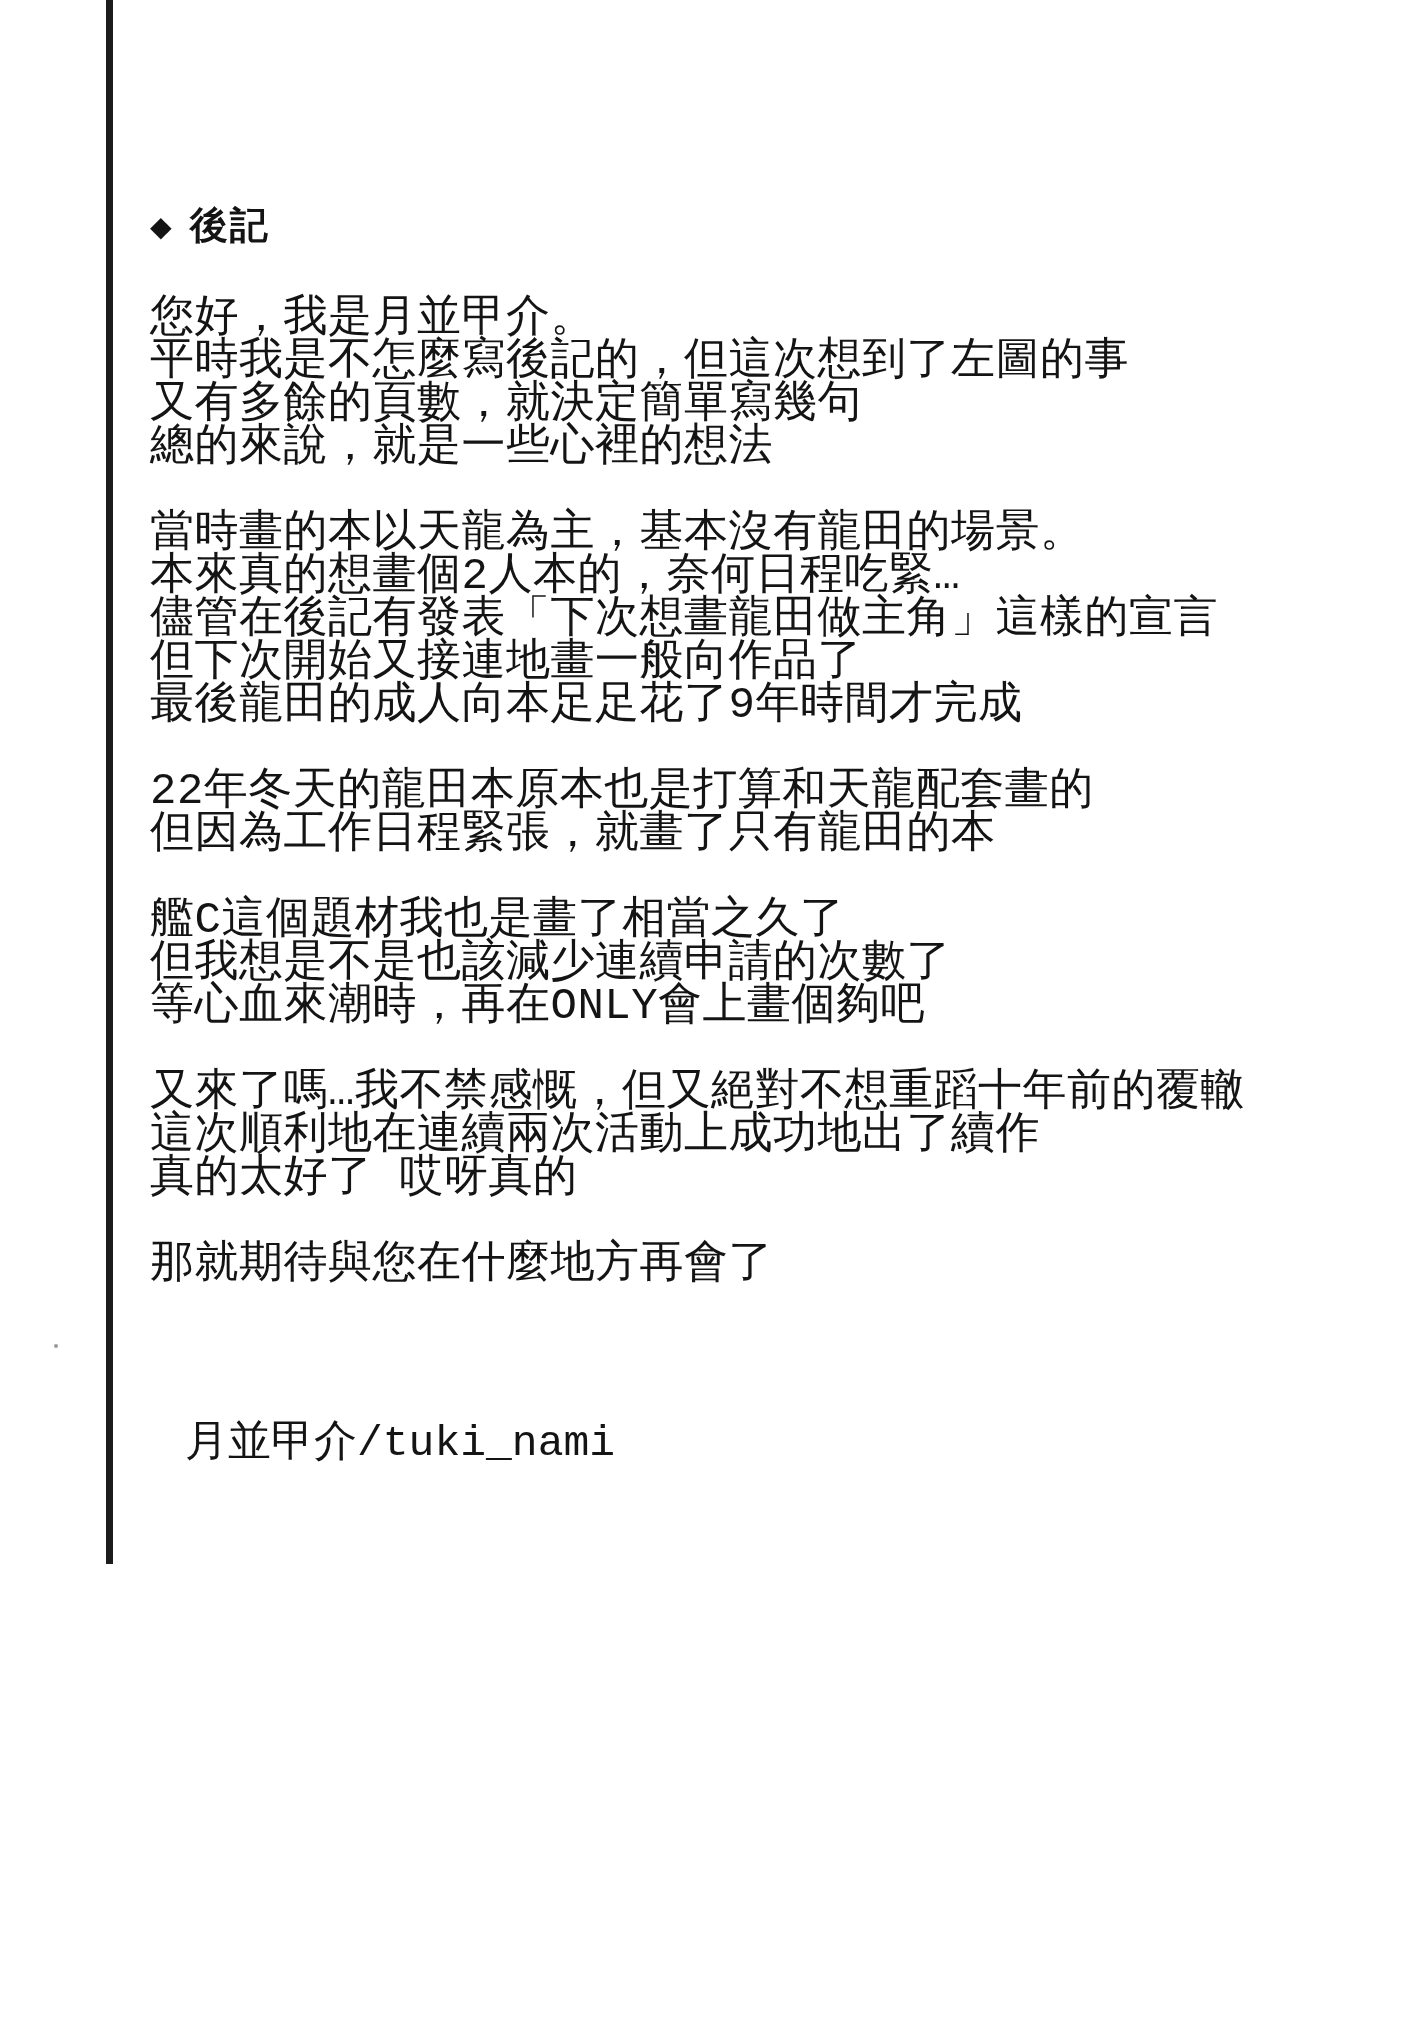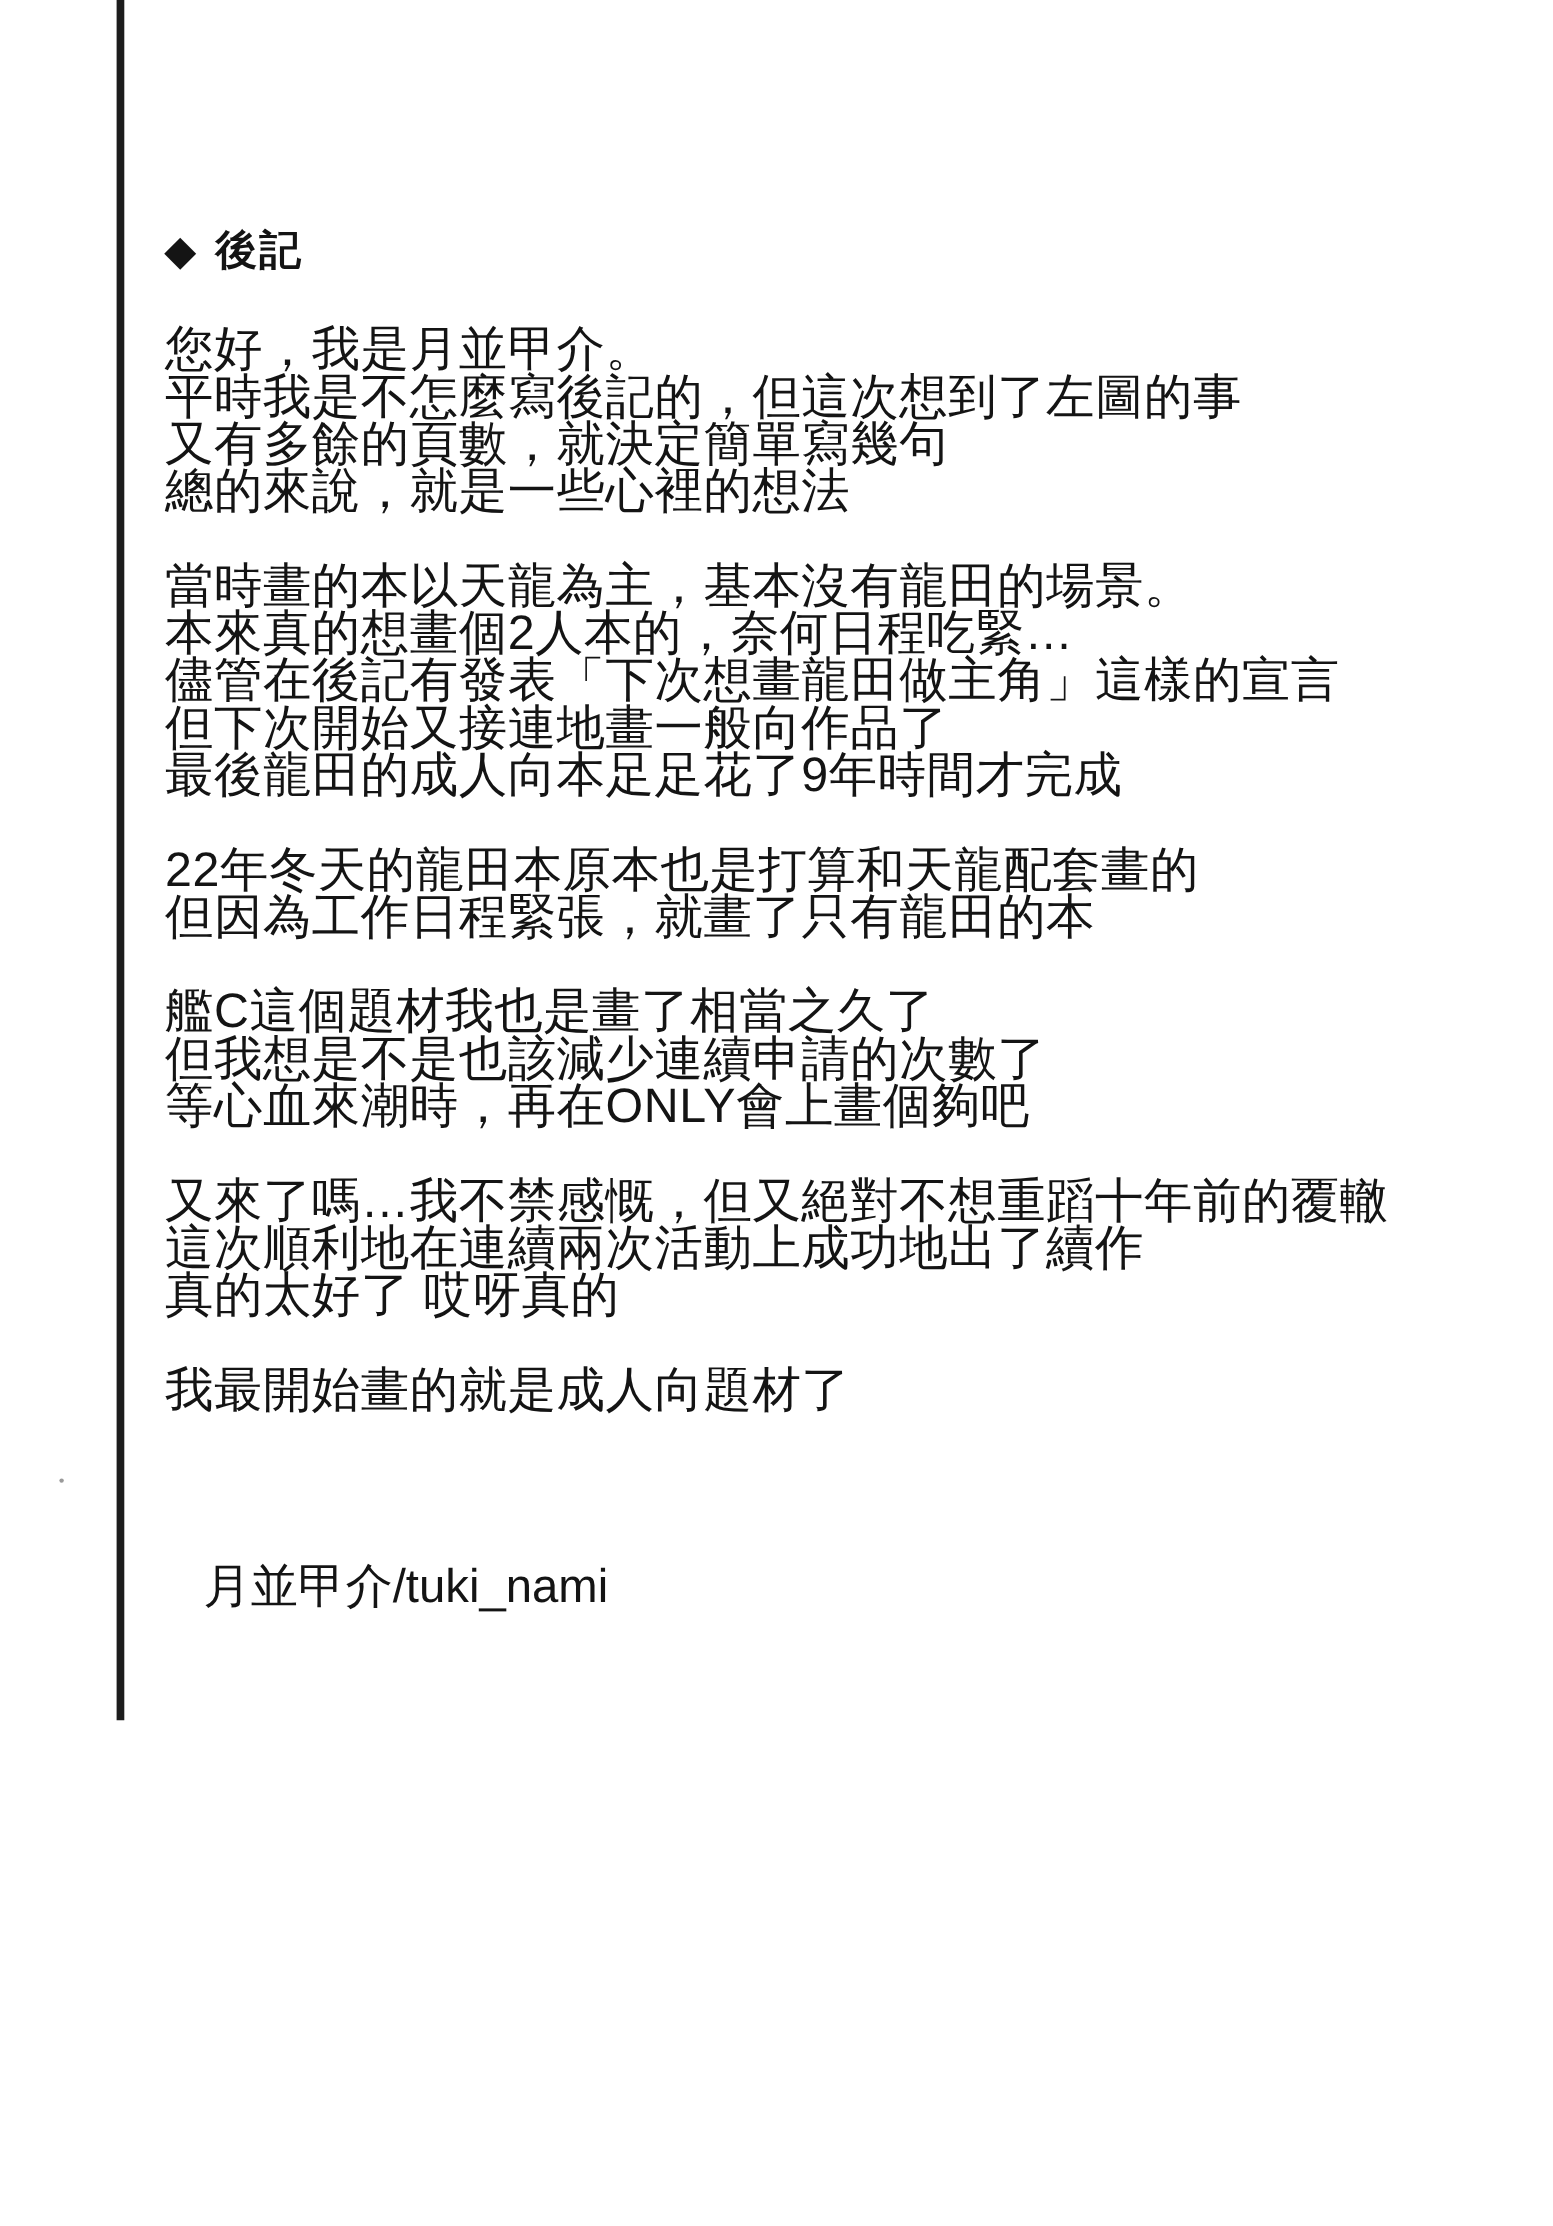--- a/index.html
+++ b/index.html
@@ -6,21 +6,21 @@
     margin: 0;
     padding: 0;
     background: #ffffff;
   }
   .page {
     position: relative;
     width: 1412px;
     height: 1564px;
     background: #ffffff;
     overflow: hidden;
-    font-family: Liberation Sans, sans-serif;
+    font-family: Liberation Mono, monospace;
     color: #141414;
   }
   .edge-line {
     position: absolute;
     left: 106px;
     top: 0;
     width: 7px;
     height: 2024px;
     background: #1c1c1c;
   }
@@ -85,19 +85,19 @@
 但下次開始又接連地畫一般向作品了
 最後龍田的成人向本足足花了9年時間才完成</p>
     <p class="para">22年冬天的龍田本原本也是打算和天龍配套畫的
 但因為工作日程緊張，就畫了只有龍田的本</p>
     <p class="para">艦C這個題材我也是畫了相當之久了
 但我想是不是也該減少連續申請的次數了
 等心血來潮時，再在ONLY會上畫個夠吧</p>
     <p class="para">又來了嗎…我不禁感慨，但又絕對不想重蹈十年前的覆轍
 這次順利地在連續兩次活動上成功地出了續作
 真的太好了 哎呀真的</p>
-    <p class="para">我最開始畫的就是成人向題材了</p>
+    <p class="para">那就期待與您在什麼地方再會了</p>
 
     <p class="signature">月並甲介/tuki_nami</p>
   </div>
 
   <div class="speck"></div>
 </div>
 
 </body></html>

